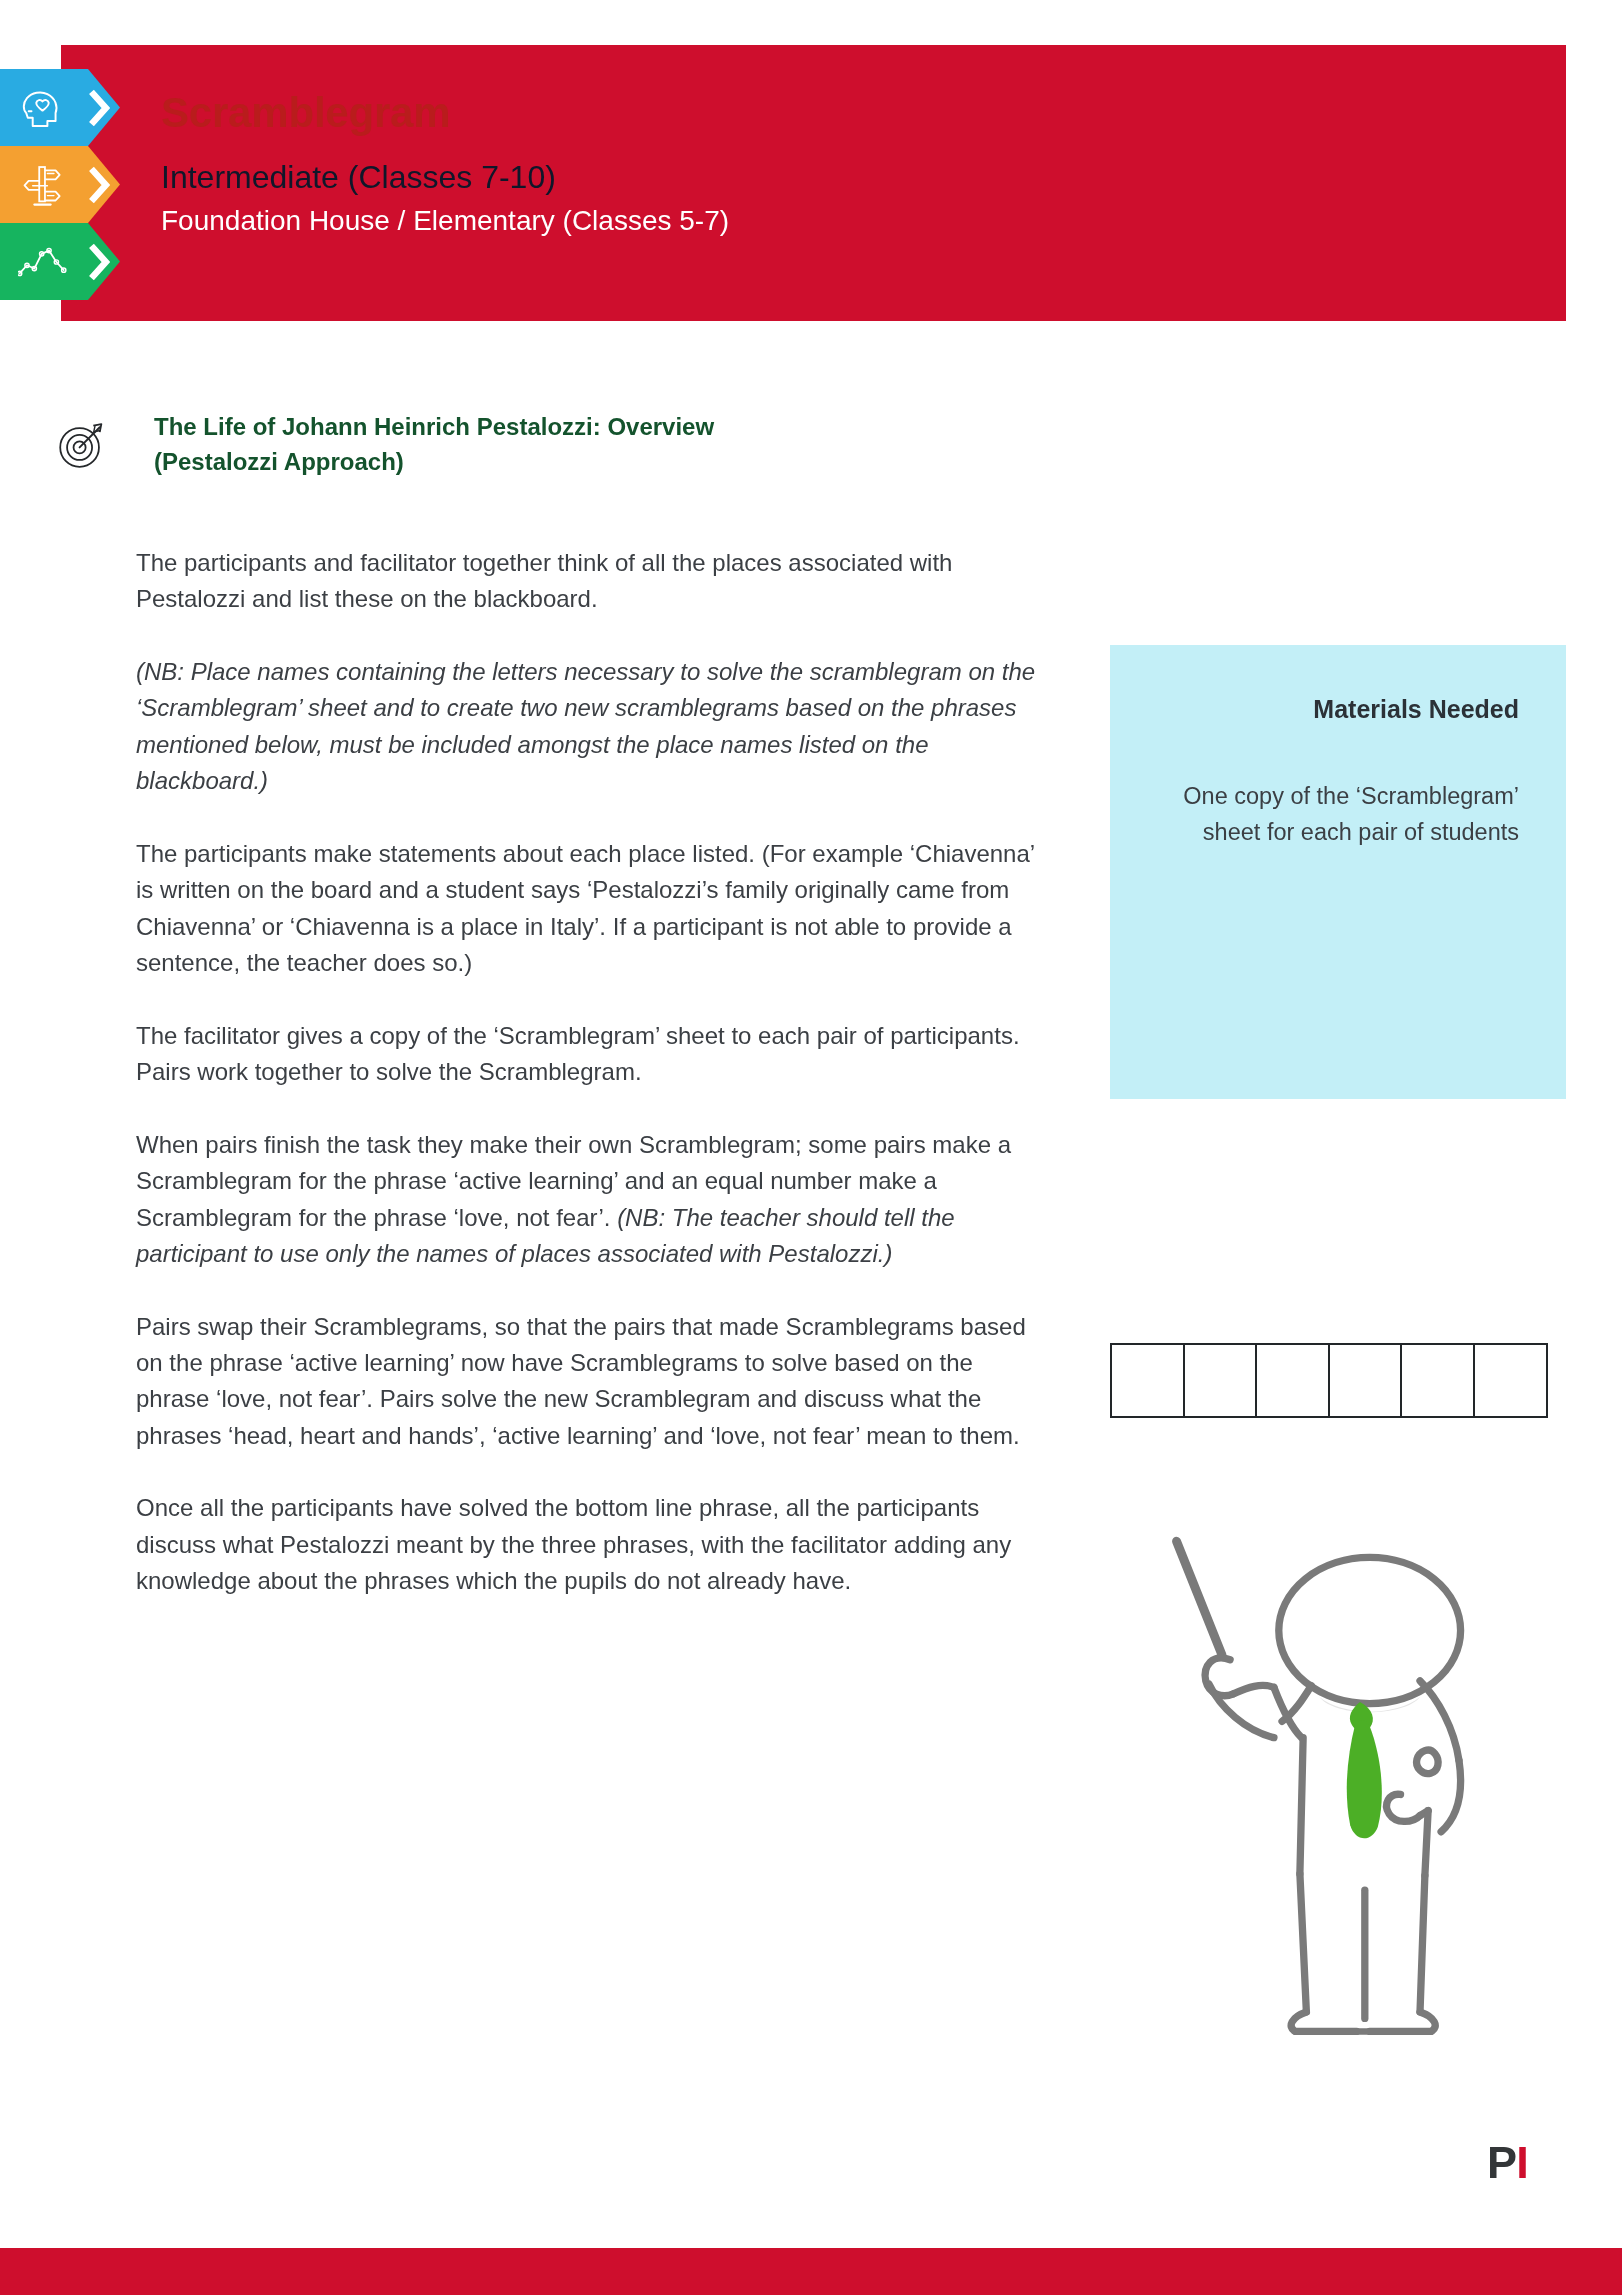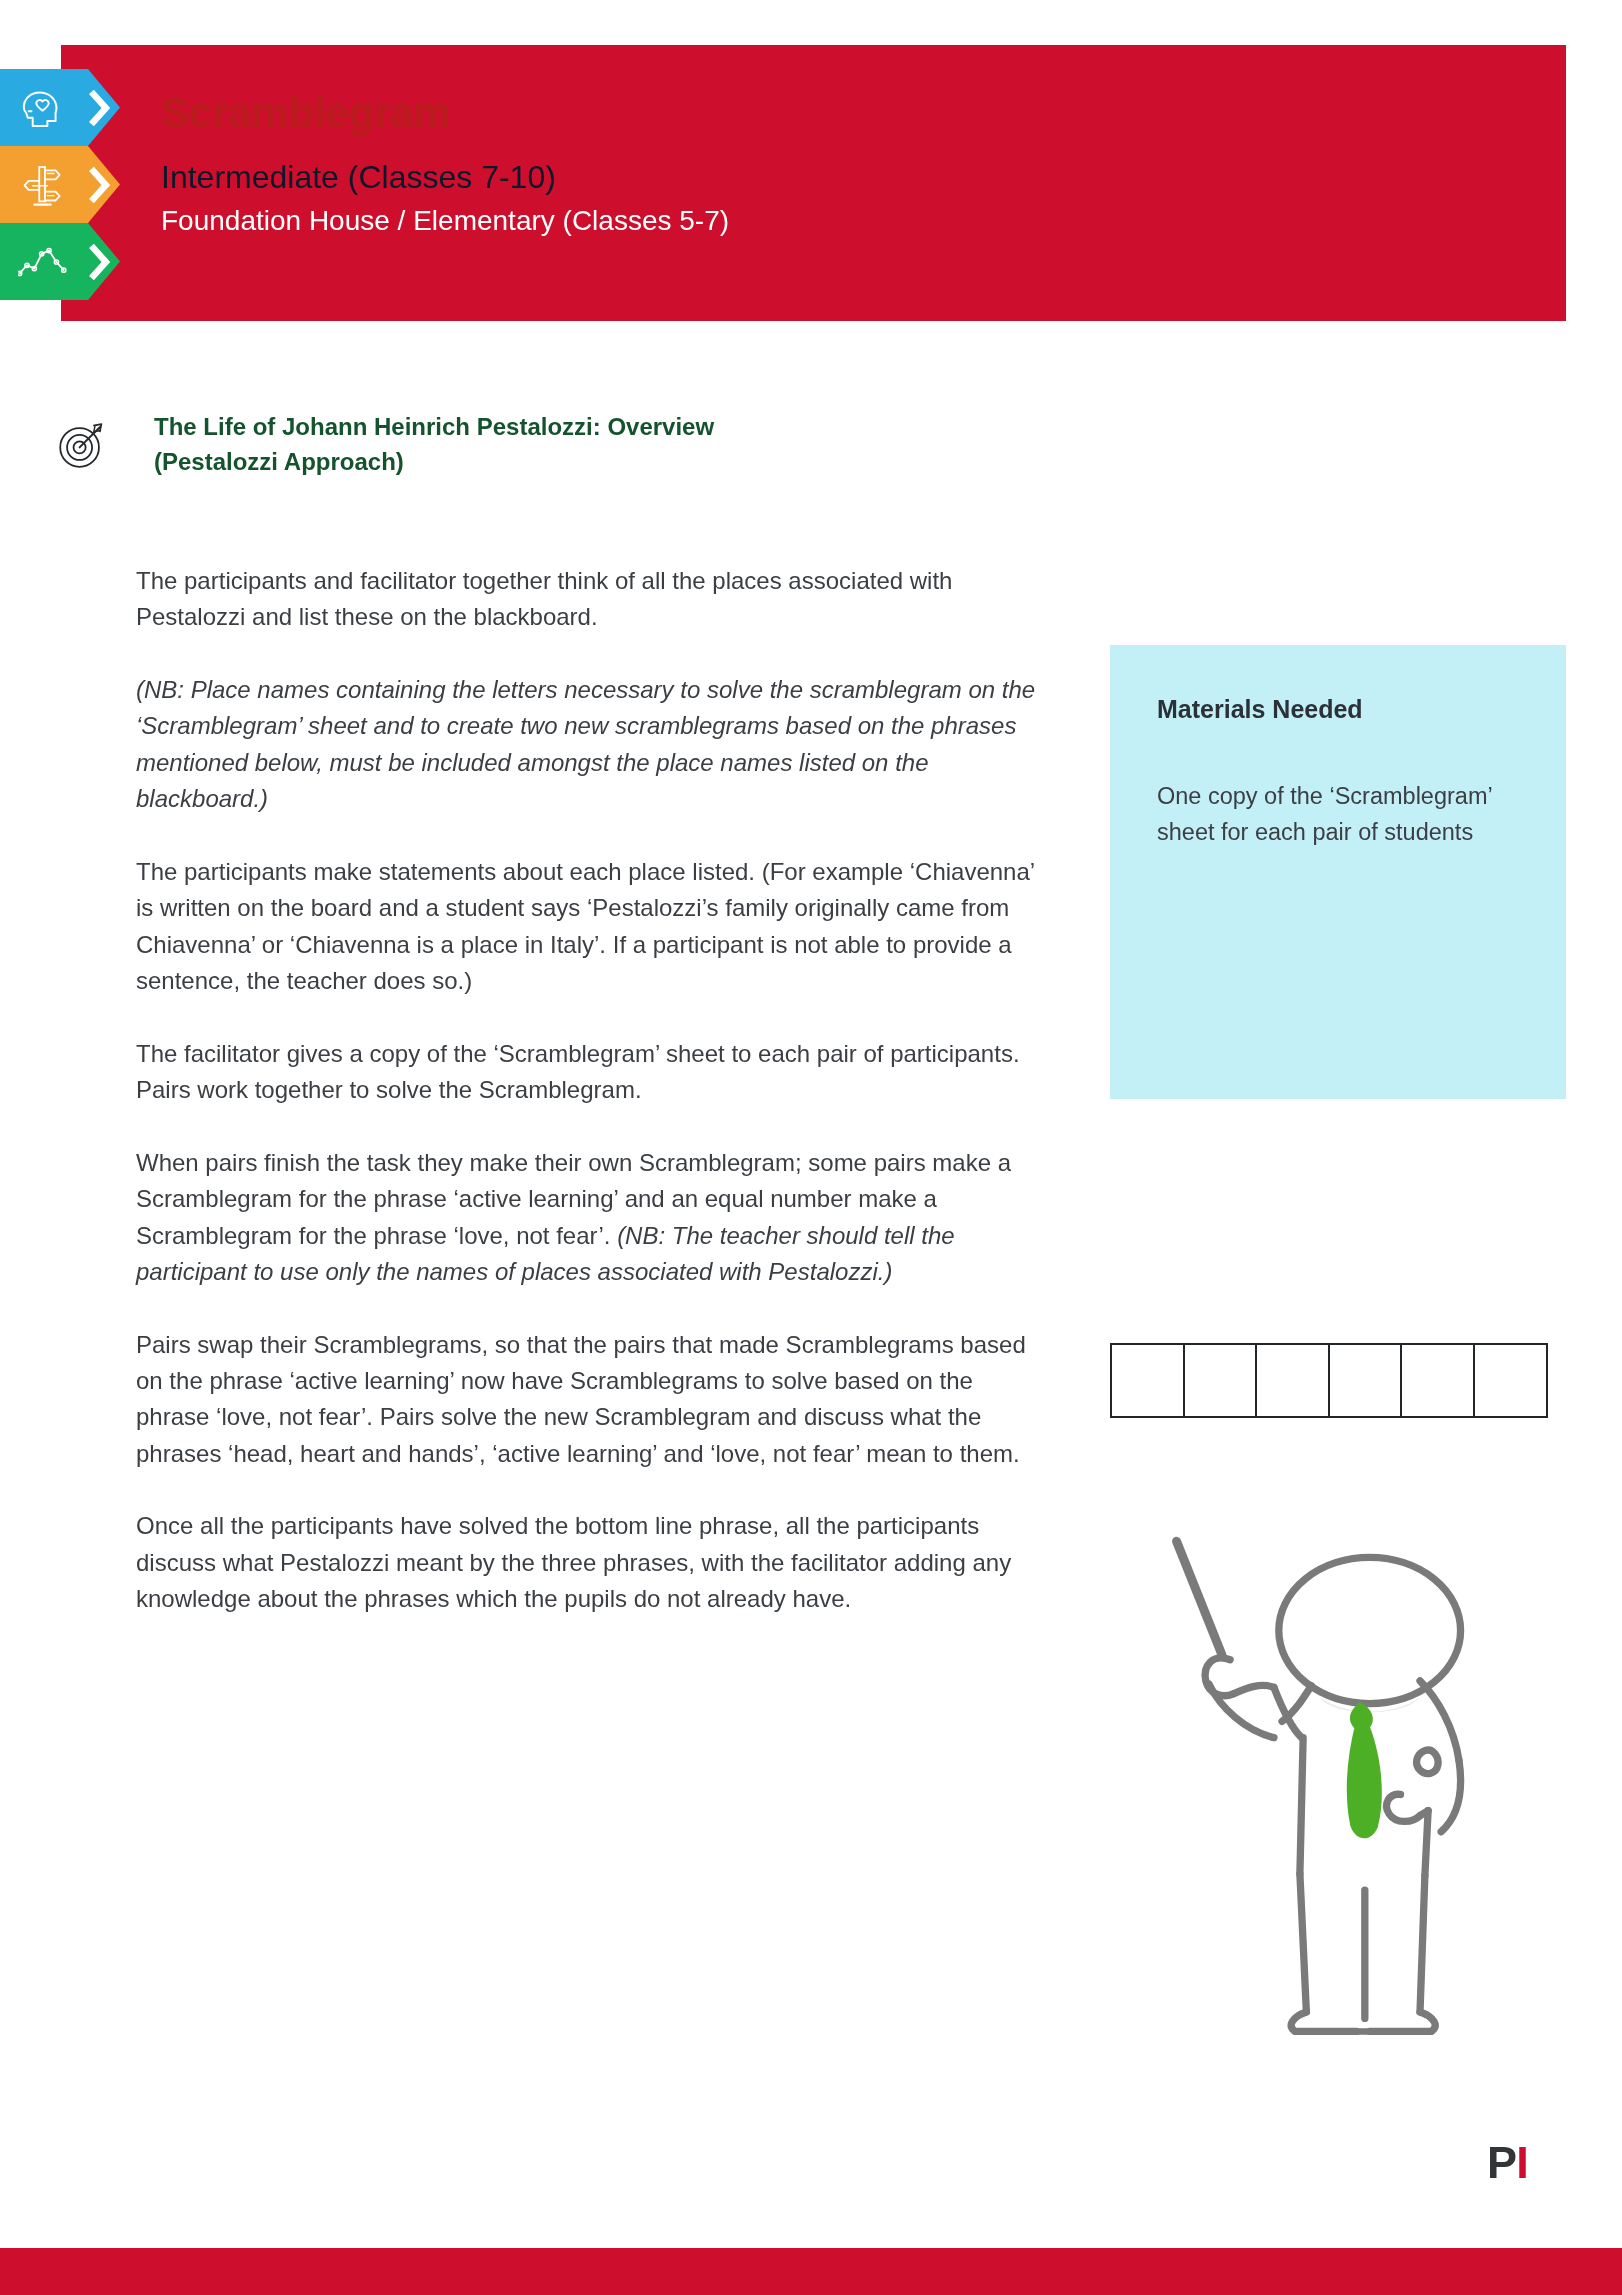--- a/index.html
+++ b/index.html
@@ -110,21 +110,21 @@
     font-size: 24px;
     font-weight: bold;
     line-height: 1.45;
     width: 811px;
   }
 
   
   #body-col {
     position: absolute;
     left: 136px;
-    top: 563px;
+    top: 545px;
     width: 913px;
   }
   .para {
     color: #3b3f44;
     font-size: 24px;
     line-height: 1.52;
     margin: 0 0 36px 0;
     font-weight: 300;
   }
   .para em { font-style: italic; }
@@ -132,21 +132,21 @@
   
   #materials-box {
     position: absolute;
     left: 1110px;
     top: 645px;
     width: 456px;
     height: 454px;
     background: #C3EFF7;
     box-sizing: border-box;
     padding: 50px 47px 0 47px;
-    text-align: left;
+    text-align: right;
   }
   #materials-title {
     color: #2b3137;
     font-size: 25px;
     font-weight: bold;
     margin-bottom: 55px;
   }
   #materials-body {
     color: #3b3f44;
     font-size: 23.5px;

